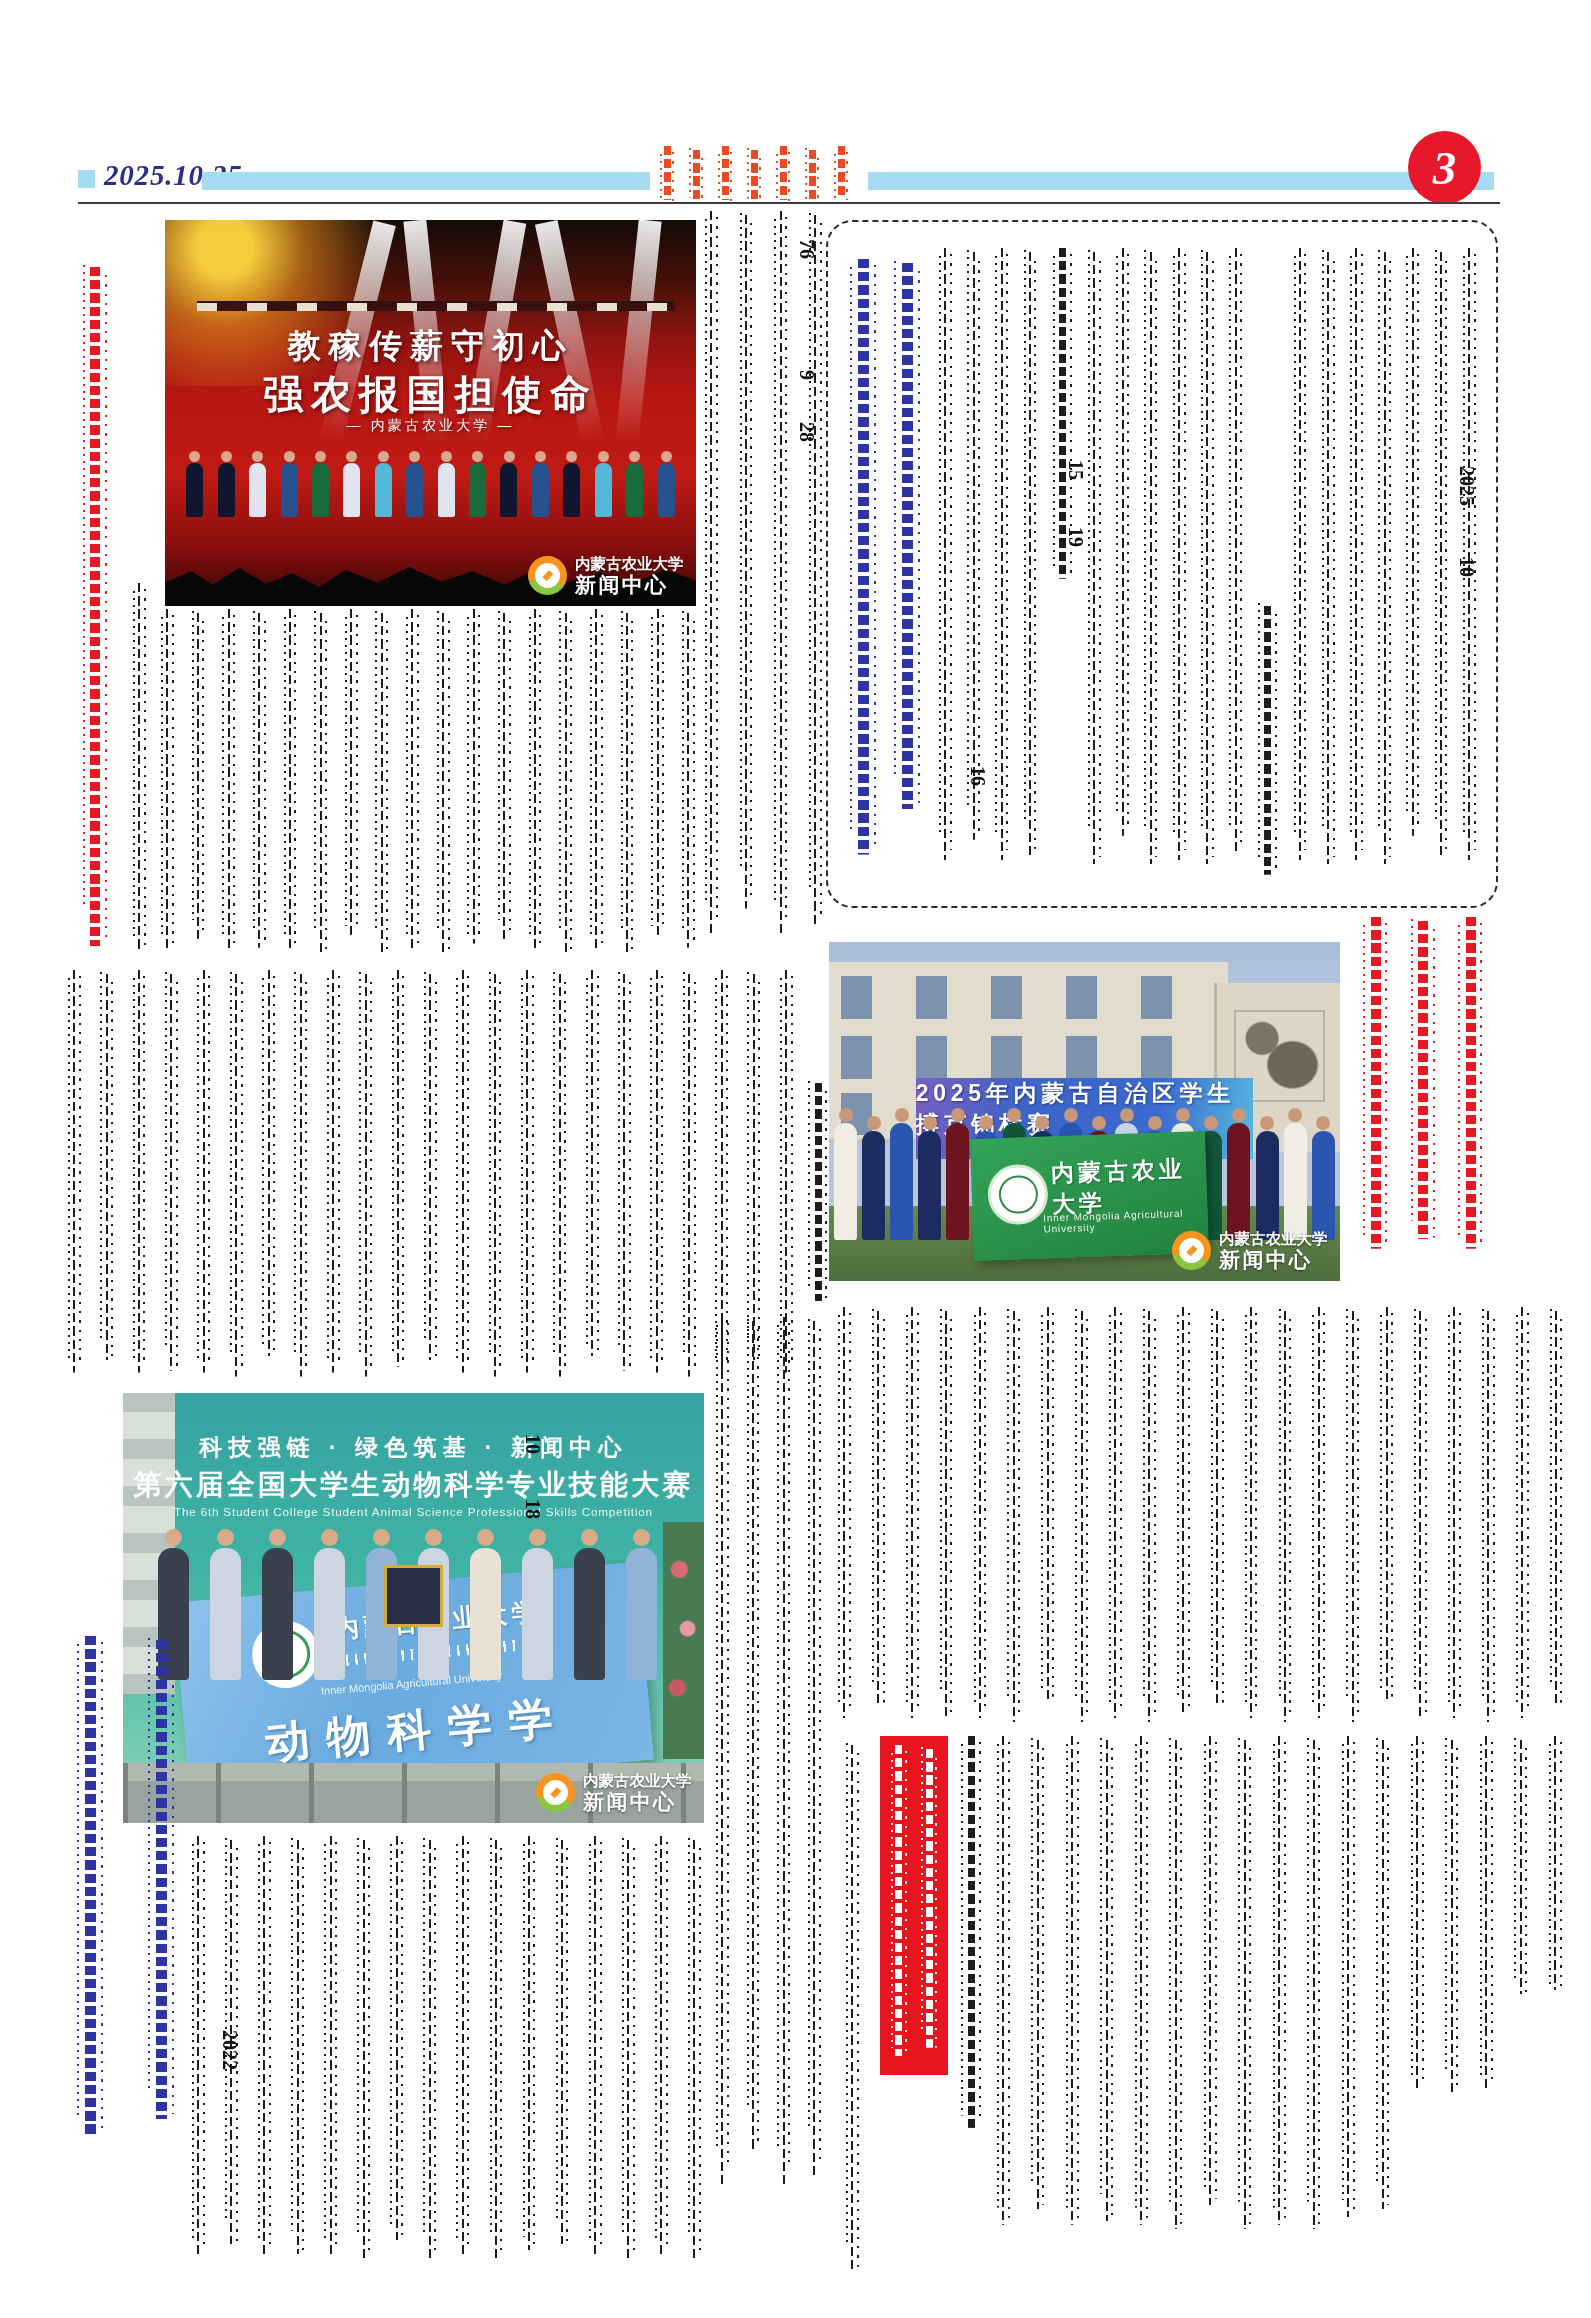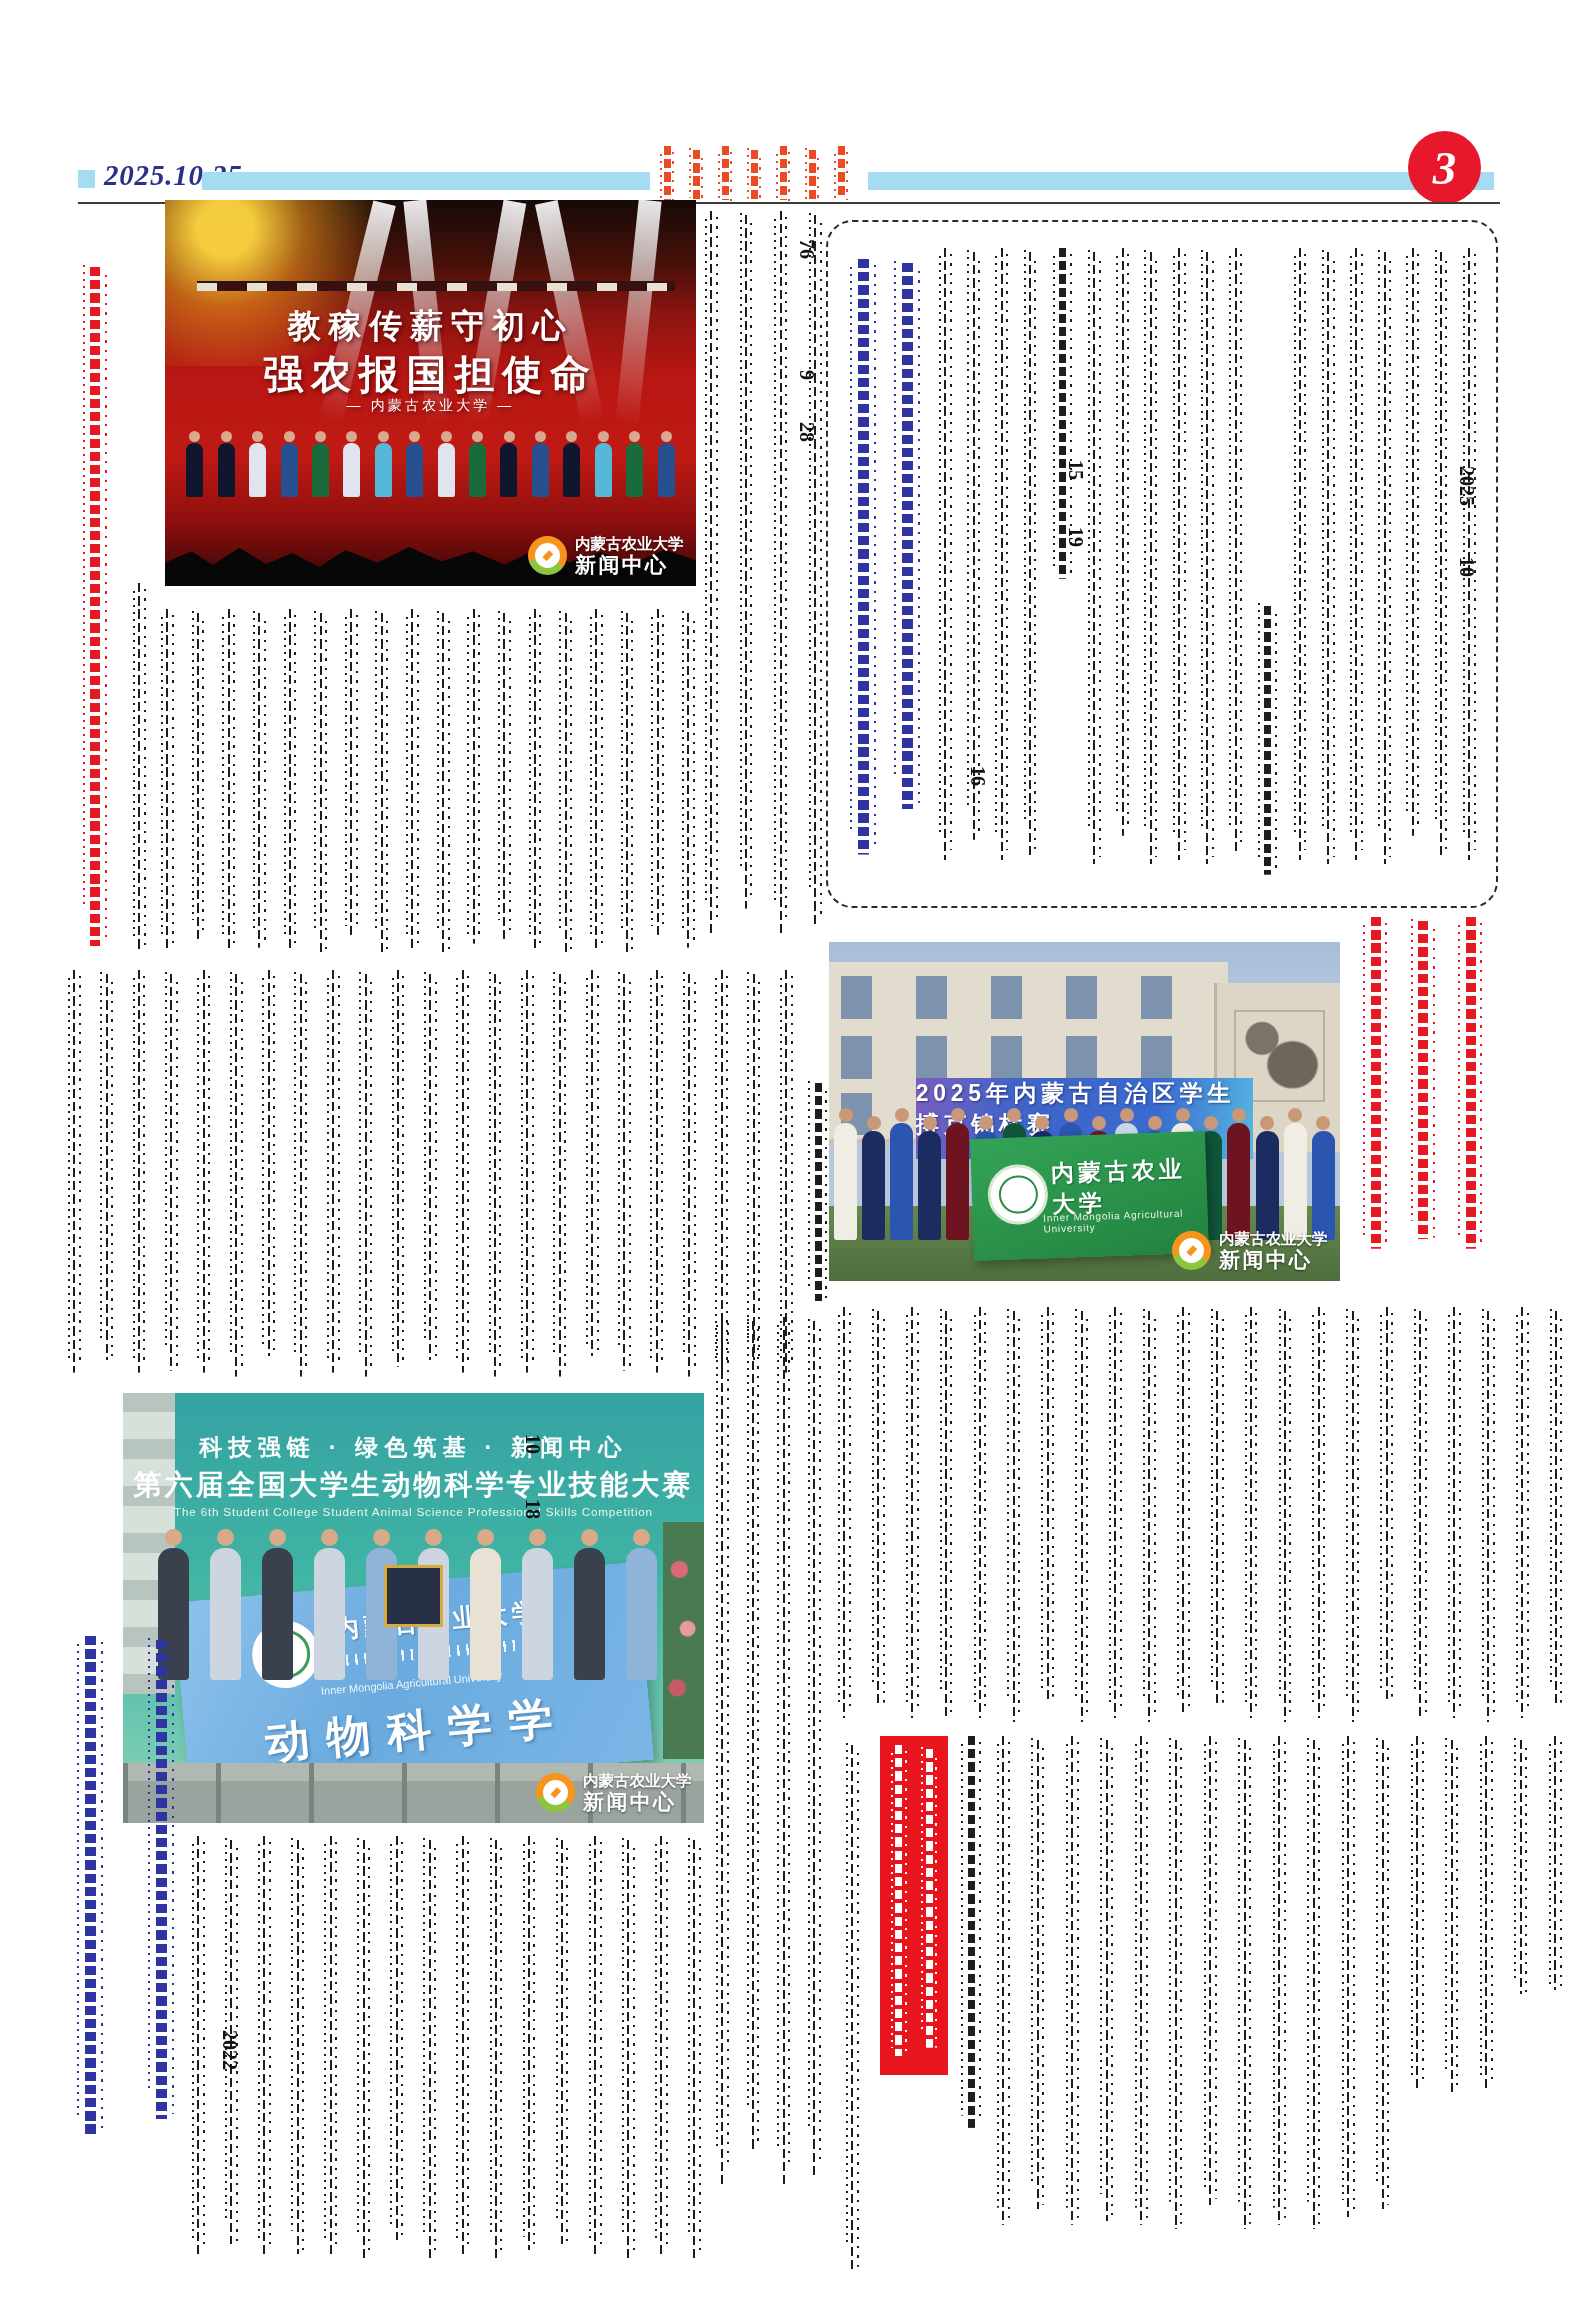--- a/index.html
+++ b/index.html
@@ -173,21 +173,21 @@
     </div>
   <div class="abs bar" style="left:868px;top:172px;width:626px;height:18px"></div>
   <div class="abs pgcircle" style="left:1408px;top:131px">
       <span>3</span>
     </div>
   <div class="abs rule" style="left:78px;top:202px;width:1422px;height:2.3px"></div>
 
   <div class="abs mcol r" style="left:74px;top:263px;width:42px;height:700px"></div>
   <div class="abs mcol t" style="left:131px;top:583px;width:17px;height:379px"></div>
 
-  <div class="photo" style="left:165px;top:200px;width:531px;height:386px">
+  <div class="photo" style="left:165px;top:220px;width:531px;height:386px">
     <div class="ph1-bg"></div>
     <div class="burst"></div>
     <div class="beam" style="left:34%;transform:rotate(14deg)"></div>
     <div class="beam" style="left:47%;transform:rotate(-6deg)"></div>
     <div class="beam" style="left:60%;transform:rotate(10deg)"></div>
     <div class="beam" style="left:74%;transform:rotate(-12deg)"></div>
     <div class="beam" style="left:87%;transform:rotate(6deg)"></div>
     <div class="truss"></div>
     <div class="callig" style="top:27%;font-size:33px">教稼传薪守初心</div>
     <div class="callig" style="top:38%;font-size:40px">强农报国担使命</div>

